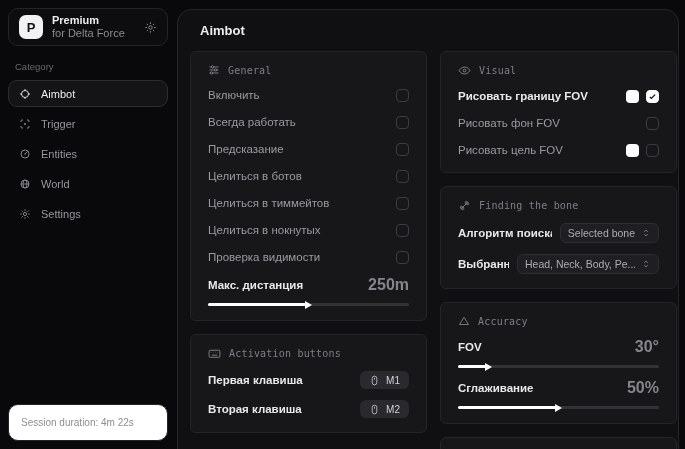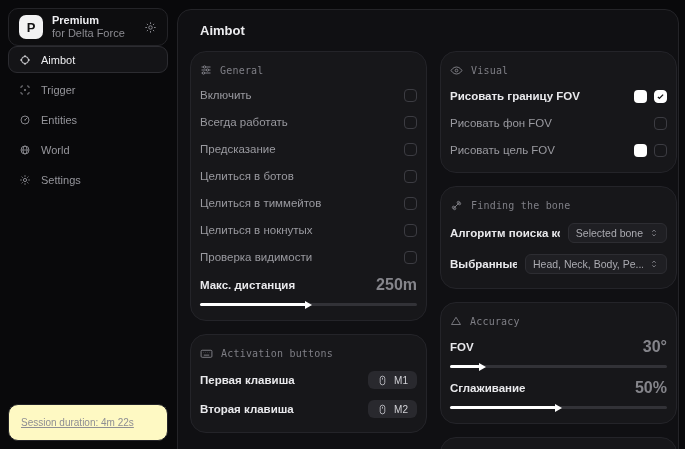--- a/index.html
+++ b/index.html
@@ -35,36 +35,36 @@
     display:flex; align-items:center; gap:10px; height:27px; padding:0 10px;
     border:1px solid transparent; border-radius:9px;
     color:#96969c; font-size:11px; cursor:pointer;
   }
   .nav-item .icon { color:#84848a; }
   .nav-item.on { border-color:#2c2c31; background:#141417; color:#ececef; }
   .nav-item.on .icon { color:#d8d8dc; }
 
   .session {
     position:absolute; left:8px; right:8px; bottom:8px;
-    border:1px solid #232327; border-radius:10px; background:#fef9c3;
-    padding:12px 12px; font-size:10px; color:#8e8e93;text-decoration:underline;
+    border:1px solid #232327; border-radius:10px; background:#ffffff;
+    padding:12px 12px; font-size:10px; color:#8e8e93;
   }
 
   
   .panel {
     position:absolute; left:177px; top:9px; width:502px; height:460px;
     background:#101013; border:1px solid #242428; border-radius:14px; overflow:hidden;
   }
   .panel-header { padding:13px 22px 10px; font-size:13px; font-weight:bold; color:#ededf0; }
   .columns { display:flex; gap:13px; padding:3px 12px 12px; }
   .col { width:237px; flex-shrink:0; display:flex; flex-direction:column; gap:13px; }
 
   .card {
-    background:#17171a; border:1px solid #242429; border-radius:16px;
-    padding:12px 9px 14px;
+    background:#17171a; border:1px solid #242429; border-radius:6px;
+    padding:12px 17px 14px;
     text-align:right;
   }
   .card-header {
     display:flex; align-items:center; gap:8px;
     font-family:"DejaVu Sans Mono", monospace; font-size:10px; color:#7f7f86;
     letter-spacing:0.2px; margin-bottom:2px;
   }
   .card-header .icon { color:#7f7f86; }
 
   .row { display:flex; align-items:center; justify-content:space-between; margin-top:11px; min-height:16px; }
@@ -121,20 +121,21 @@
       <div class="brand-sub">for Delta Force</div>
     </div>
     <span class="icon gear">
       <svg width="13" height="13" viewBox="0 0 24 24" fill="none" stroke="currentColor" stroke-width="1.8">
           <circle cx="12" cy="12" r="3.2"></circle>
           <path d="M12 2.5v3M12 18.5v3M2.5 12h3M18.5 12h3M5.3 5.3l2.1 2.1M16.6 16.6l2.1 2.1M18.7 5.3l-2.1 2.1M7.4 16.6l-2.1 2.1"></path>
         </svg>
     </span>
   </div>
 
+  <div class="cat-label">Category</div>
 
   <nav class="nav">
     <div class="nav-item on">
       <span class="icon">
         <svg width="12" height="12" viewBox="0 0 24 24" fill="none" stroke="currentColor" stroke-width="2">
             <circle cx="12" cy="12" r="7"></circle>
             <path d="M12 2v4M12 18v4M2 12h4M18 12h4"></path>
           </svg>
       </span>
       <span>Aimbot</span>

